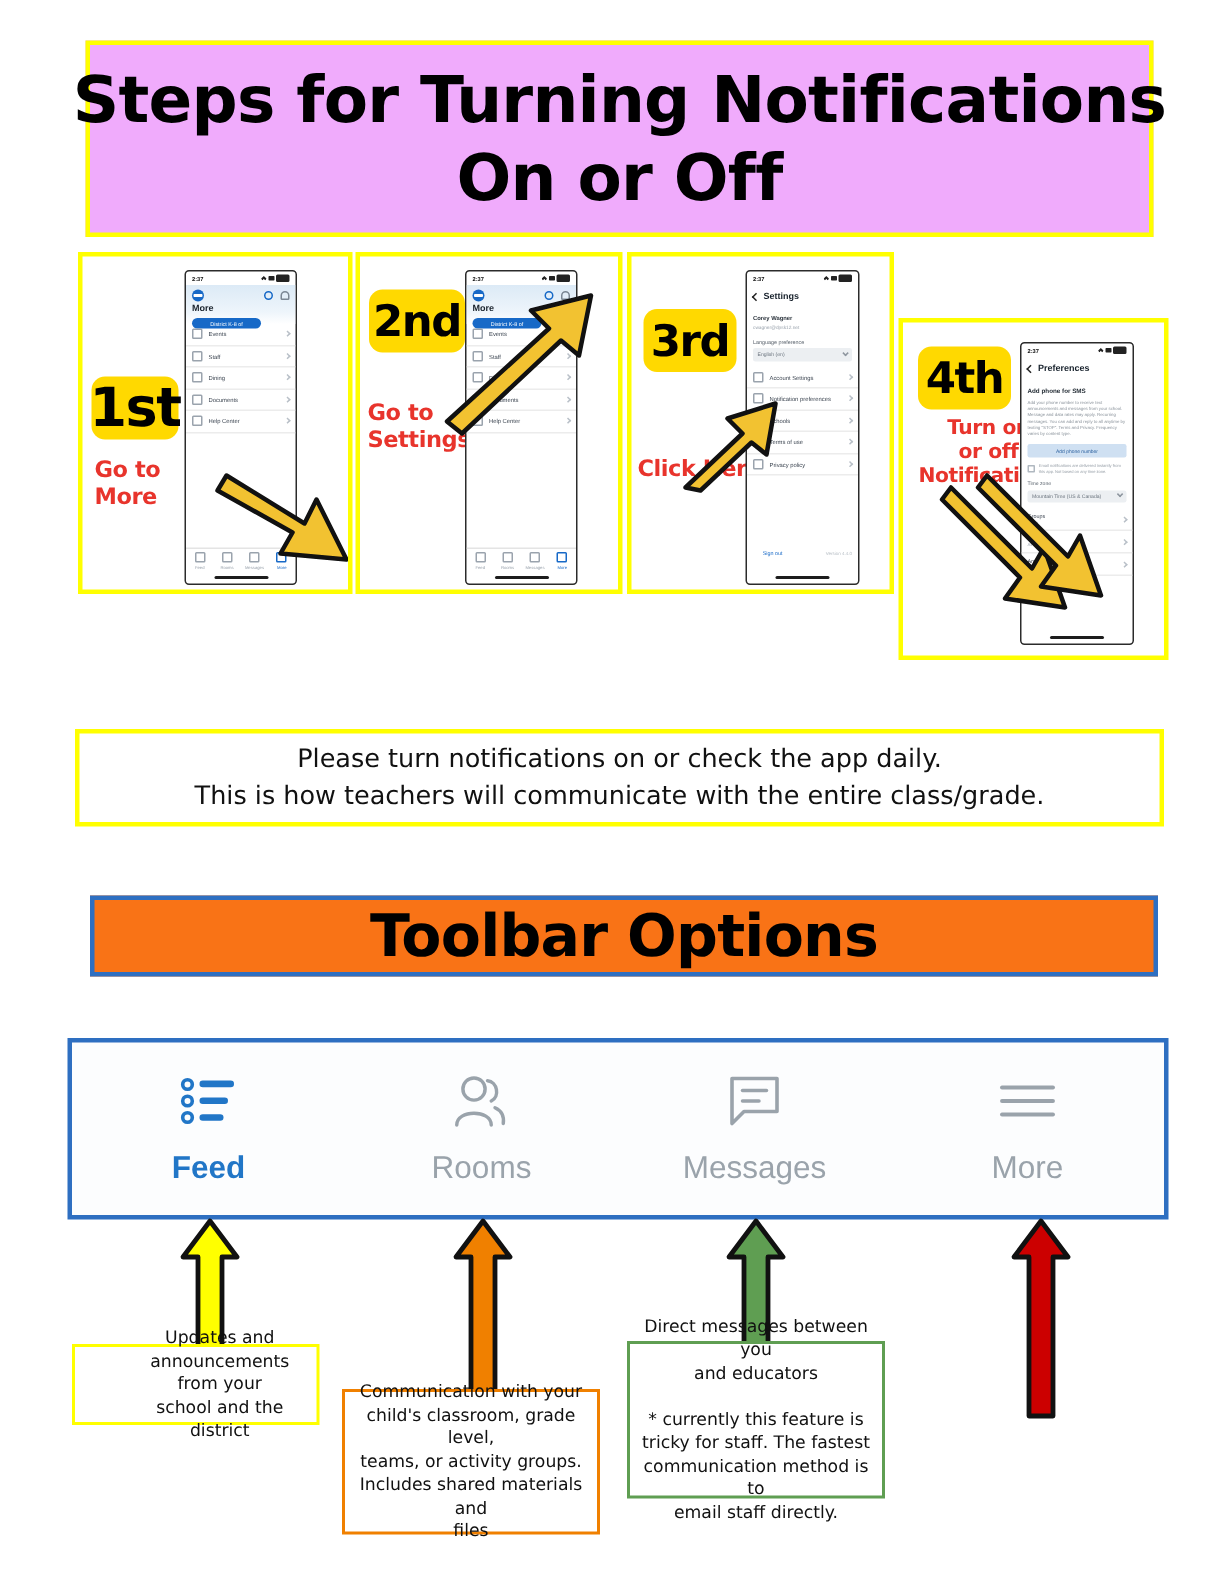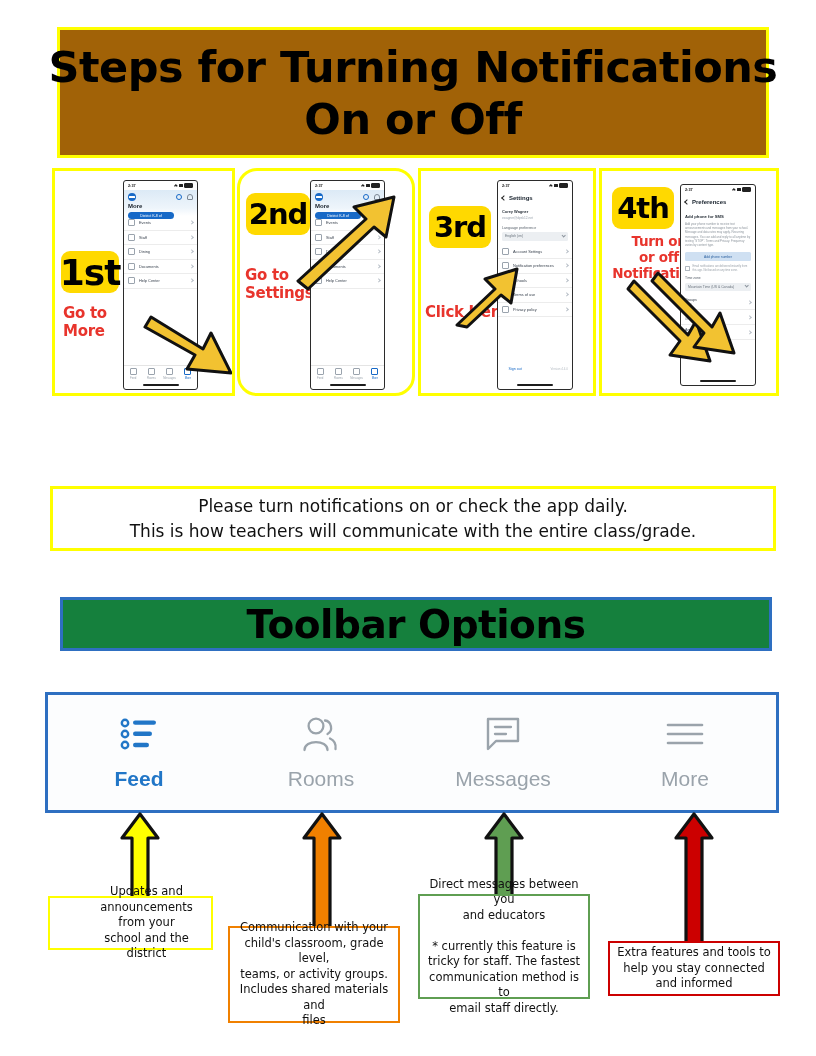--- a/index.html
+++ b/index.html
@@ -9,41 +9,41 @@
     font-family:"Liberation Sans", sans-serif;
     position:relative;
     overflow:hidden;
     color:#111;
   }
   .page{position:relative;width:816px;height:1056px;}
 
   
   .title-banner{
     position:absolute;left:57px;top:27px;width:712px;height:131px;
-    border:3px solid #ffff00;background:#a16207;
+    border:3px solid #ffff00;background:#f0abfc;
     box-sizing:border-box;
     display:flex;flex-direction:column;align-items:center;justify-content:center;
   }
   .title-line{
     font-family:"DejaVu Sans", sans-serif;
     font-weight:bold;font-size:43px;line-height:52px;
     letter-spacing:-0.5px;color:#000;text-align:center;white-space:nowrap;
   }
 
   
   .steps{position:absolute;left:0;top:168px;width:816px;height:228px;}
   .step-panel{
     position:absolute;top:0;height:228px;
     border:3px solid #ffff00;background:#ffffff;box-sizing:border-box;
     overflow:hidden;
   }
   .sp1{left:52px;width:183px;}
-  .sp2{left:237px;width:178px;border-radius:20px;}
+  .sp2{left:237px;width:178px;}
   .sp3{left:418px;width:178px;}
-  .sp4{left:599px;width:180px;}
+  .sp4{left:599px;width:180px;margin-top:44px;}
 
   .badge{
     position:absolute;background:#ffd900;border-radius:9px;
     font-family:"DejaVu Sans", sans-serif;font-weight:bold;color:#000;
     display:flex;align-items:center;justify-content:center;
     letter-spacing:-1px;
   }
   .b1{left:6px;top:80px;width:58px;height:42px;font-size:36px;}
   .b2{left:6px;top:22px;width:64px;height:42px;font-size:29px;}
   .b3{left:8px;top:35px;width:62px;height:42px;font-size:29px;}
@@ -149,21 +149,21 @@
     display:flex;flex-direction:column;align-items:center;justify-content:center;
     font-family:"DejaVu Sans", sans-serif;font-size:17px;line-height:25px;color:#111;
     text-align:center;
   }
   .ib1{left:148px;top:406px;width:537px;height:62px;}
   .ib2{left:50px;top:486px;width:726px;height:65px;}
 
   
   .toolbar-header{
     position:absolute;left:60px;top:597px;width:712px;height:54px;
-    border:3px solid #2e6fc1;background:#15803d;box-sizing:border-box;
+    border:3px solid #2e6fc1;background:#f97316;box-sizing:border-box;
     display:flex;align-items:center;justify-content:center;
   }
   .toolbar-header span{
     font-family:"DejaVu Sans", sans-serif;font-weight:bold;font-size:39px;color:#000;
     letter-spacing:-0.5px;
   }
 
   
   .toolbar{
     position:absolute;left:45px;top:692px;width:734px;height:121px;
@@ -566,19 +566,14 @@
   </div>
   <div class="callout co-green">
     <span class="txt">Direct messages between you
 and educators
 
 * currently this feature  is
 tricky for staff. The fastest
 communication method is to
 email staff directly.</span>
   </div>
-  <div class="callout co-red">
-    <span class="txt">Extra features and tools to
-help you stay connected
-and informed</span>
-  </div>
 
 </div>
 
 </body></html>

